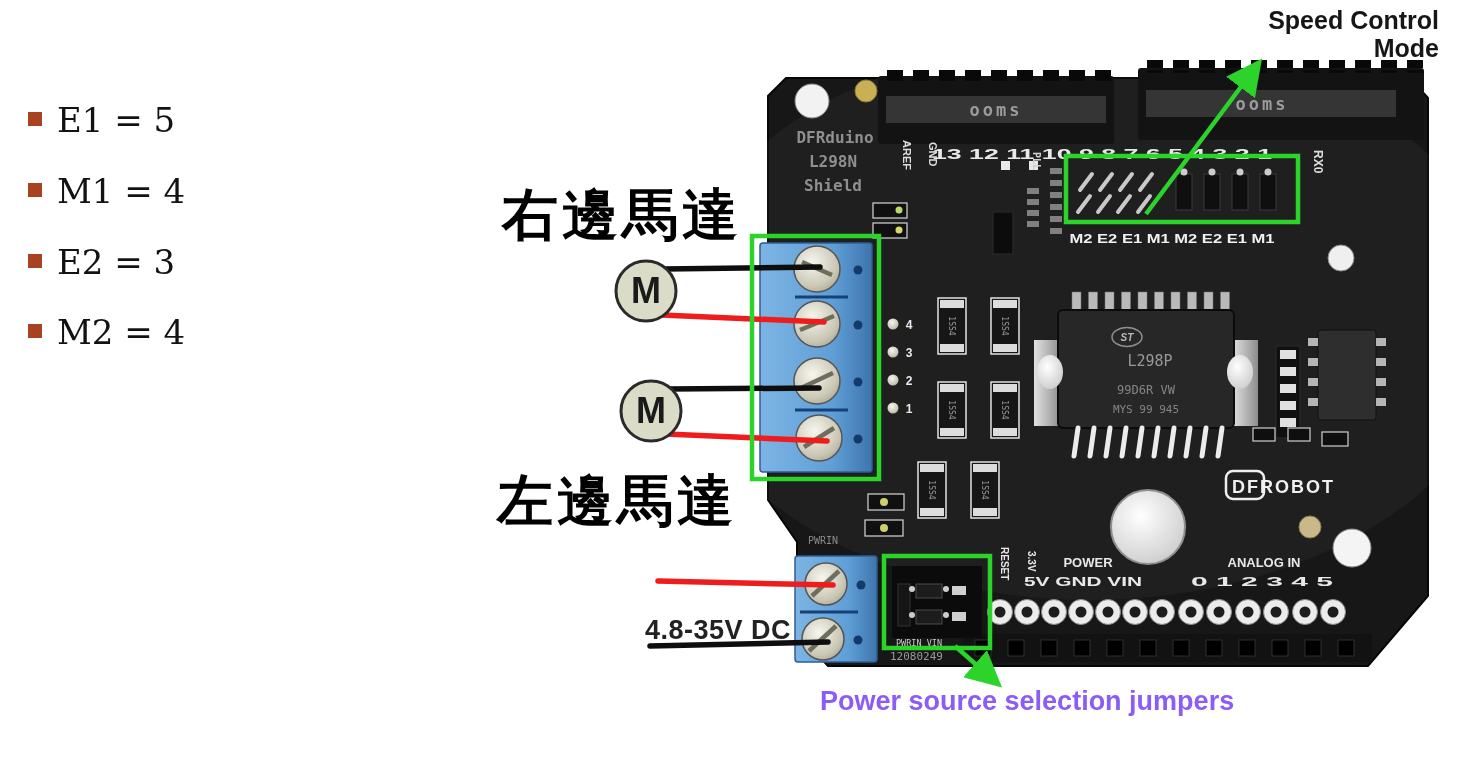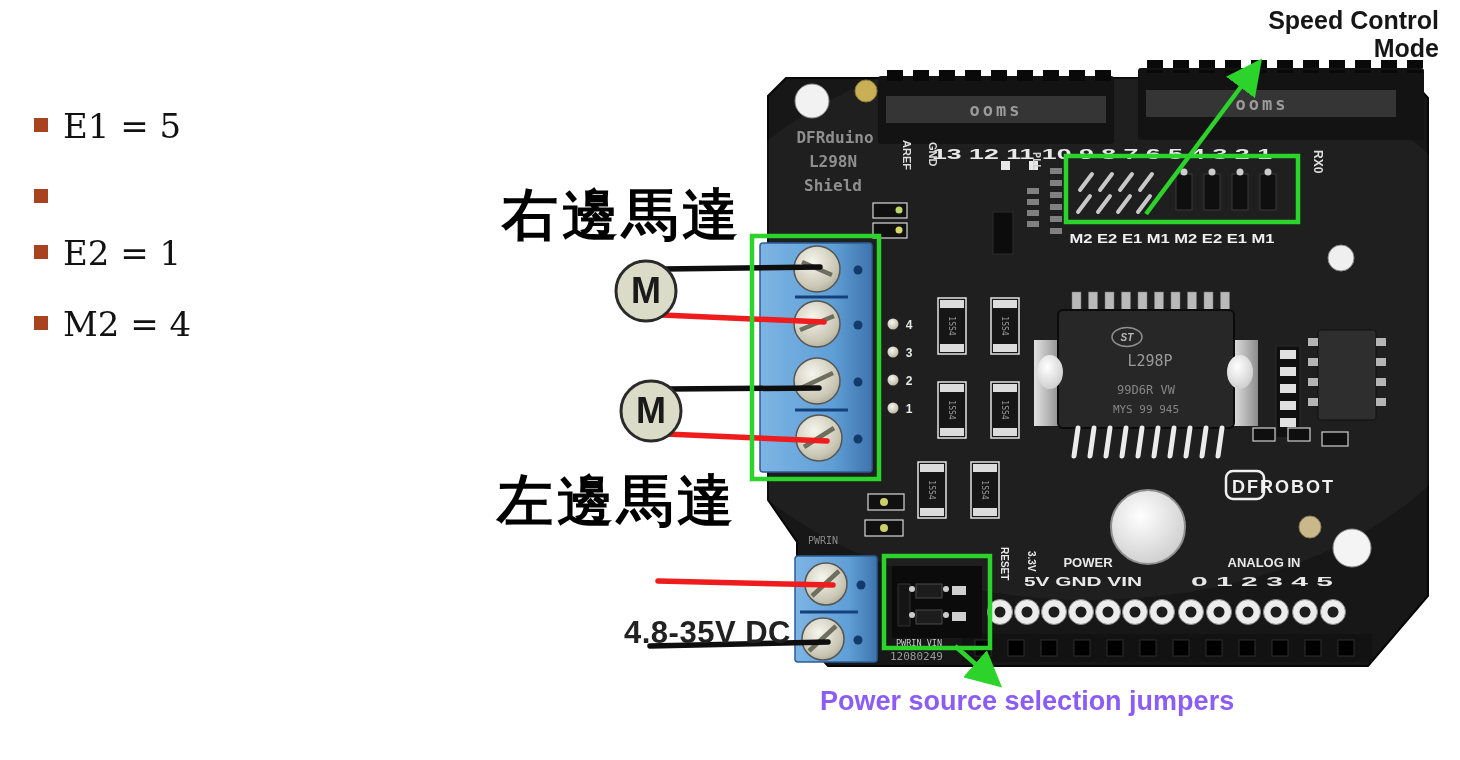--- a/index.html
+++ b/index.html
@@ -1,55 +1,56 @@
 <!DOCTYPE html>
 <html><head>
 <meta charset="utf-8">
 <style>
   html,body{margin:0;padding:0;background:#ffffff;}
   .stage{position:relative;width:1460px;height:760px;background:#ffffff;overflow:hidden;
          font-family:"Liberation Sans",sans-serif;}
   
-  ul.bullets{list-style:none;margin:6px;padding:0;position:absolute;z-index:2;}
+  ul.bullets{list-style:none;margin:0;padding:0;position:absolute;z-index:2;}
   ul.bullets li{display:flex;align-items:flex-start;margin-bottom:30px;}
   .bullets .sq{width:14px;height:14px;background:#a8421f;margin:12px 15px 0 6px;flex:none;}
   .bullets .txt{font-family:"DejaVu Serif",serif;font-size:34px;line-height:1.2;color:#121212;}
   ul.bullets.top{top:100px;left:22px;}
   ul.bullets.notes{top:448px;left:22px;width:588px;}
   ul.bullets.notes li{margin-bottom:38px;}
   
   .cjk{position:absolute;z-index:3;font-family:"DejaVu Sans",sans-serif;font-weight:900;
        color:#000;font-size:56px;letter-spacing:4px;white-space:nowrap;}
   .label-right-motor{left:502px;top:178px;}
   .label-left-motor{left:497px;top:464px;}
   .label-speed{position:absolute;z-index:3;left:1243px;top:6px;width:196px;text-align:right;
        font-size:25px;font-weight:bold;color:#161616;line-height:1.12;}
   .label-powerjump{position:absolute;z-index:3;left:820px;top:686px;font-size:27px;
        font-weight:bold;color:#8b5cf6;white-space:nowrap;}
-  .label-voltage{position:absolute;z-index:3;left:624px;top:615px;font-size:31px;
+  .label-voltage{position:absolute;z-index:3;left:645px;top:615px;font-size:27px;
        font-weight:600;color:#222;letter-spacing:0.5px;white-space:nowrap;text-align:right;}
   svg.photo{position:absolute;left:0;top:0;z-index:1;}
   text{user-select:none;}
 </style>
 </head>
 <body>
 
 <div class="stage">
 
   <ul class="bullets top">
     <li>
         <span class="sq"></span>
         <span class="txt">E1 = 5</span>
       </li>
     <li>
         <span class="sq"></span>
+        <span class="txt">M1 = 4</span>
       </li>
     <li>
         <span class="sq"></span>
-        <span class="txt">E2 = 1</span>
+        <span class="txt">E2 = 3</span>
       </li>
     <li>
         <span class="sq"></span>
         <span class="txt">M2 = 4</span>
       </li>
   </ul>
 
   <div class="cjk label-right-motor">右邊馬達</div>
   <div class="cjk label-left-motor">左邊馬達</div>
   <div class="label-speed">Speed Control Mode</div>

